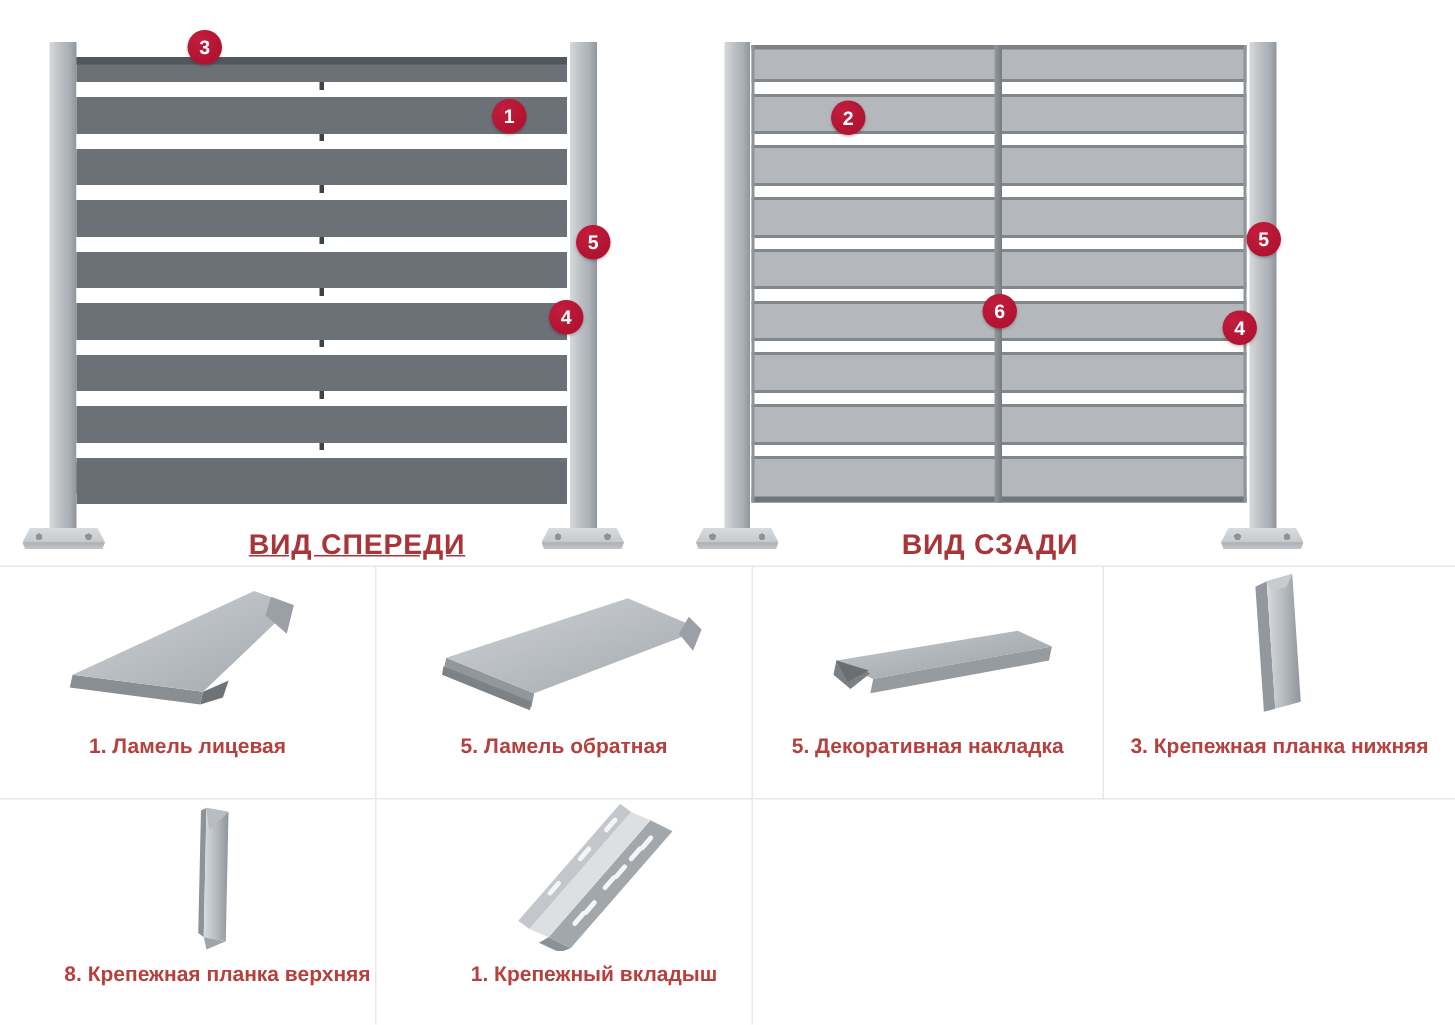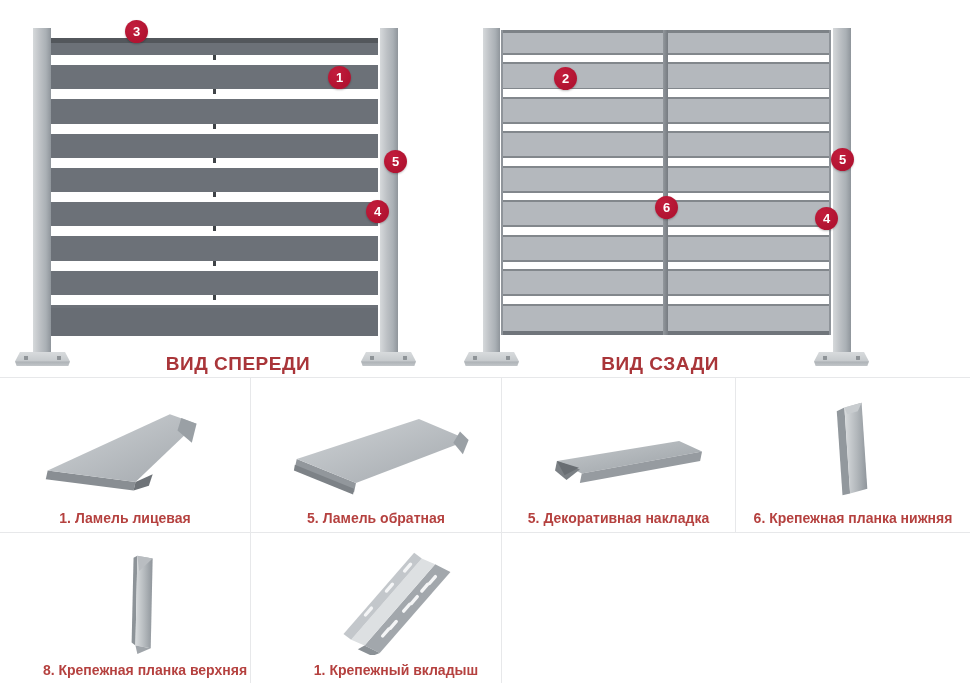--- a/index.html
+++ b/index.html
@@ -51,28 +51,28 @@
   .badge{position:absolute;width:23px;height:23px;border-radius:50%;
     background:radial-gradient(circle at 35% 30%, #c21d3c, var(--badge) 70%);
     color:#fff;font-weight:bold;font-size:13px;display:flex;align-items:center;justify-content:center;
     box-shadow:0 1px 2px rgba(0,0,0,.25);}
   .b-f3{left:125px;top:20px;} .b-f1{left:328px;top:66px;} .b-f5{left:384px;top:150px;} .b-f4{left:366px;top:200px;}
   .b-b2{left:554px;top:67px;} .b-b5{left:831px;top:148px;} .b-b6{left:655px;top:196px;} .b-b4{left:815px;top:207px;}
 
   
   .view-label{position:absolute;top:353px;width:200px;text-align:center;
     font-weight:bold;font-size:19px;letter-spacing:.5px;color:var(--view-label);}
-  .vl-front{left:138px;} .vl-back{left:560px;}
+  .vl-front{left:138px;text-decoration:underline;} .vl-back{left:560px;}
 
   
   .parts-grid{position:absolute;left:0;top:377px;width:970px;height:306px;
     border-top:1px solid var(--divider);
     display:grid;grid-template-columns:repeat(4,1fr);grid-template-rows:155px 151px;}
   .cell{border-right:1px solid var(--divider);border-bottom:1px solid var(--divider);
-    display:flex;flex-direction:column;align-items:center;justify-content:flex-end;padding-bottom:6px;}
+    display:flex;flex-direction:column;align-items:center;justify-content:flex-end;padding-bottom:27px;}
   .cell:nth-child(4n){border-right:none;}
   .cell:nth-child(n+5){border-bottom:none;margin-left:40px;}
   .cell svg{display:block;margin-bottom:7px;}
   .caption{font-weight:bold;font-size:14px;color:var(--caption);text-align:center;}
 </style>
 </head>
 <body>
 
 <div class="stage">
 
@@ -159,21 +159,21 @@
       </svg>
       <div class="caption">5. Декоративная накладка</div>
     </div>
 
     <div class="cell">
       <svg width="210" height="105" viewBox="0 0 210 110">
         <polygon points="88,14 96,10 102,100 94,102" fill="#92989d"></polygon>
         <polygon points="96,10 114,5 120,95 102,100" fill="url(#gCol)"></polygon>
         <polygon points="96,10 114,5 110,14 99,17" fill="#c8cccf"></polygon>
       </svg>
-      <div class="caption">6. Крепежная планка нижняя</div>
+      <div class="caption">3. Крепежная планка нижняя</div>
     </div>
 
     <div class="cell">
       <svg width="210" height="105" viewBox="0 0 210 110">
         <polygon points="93,8 97,6 95,100 91,97" fill="#8d9398"></polygon>
         <polygon points="97,6 113,9 111,103 95,100" fill="url(#gCol)"></polygon>
         <polygon points="97,6 113,9 99,22" fill="#b9bdc1"></polygon>
         <polygon points="95,100 111,103 97,109" fill="#a0a5aa"></polygon>
       </svg>
       <div class="caption">8. Крепежная планка верхняя</div>

